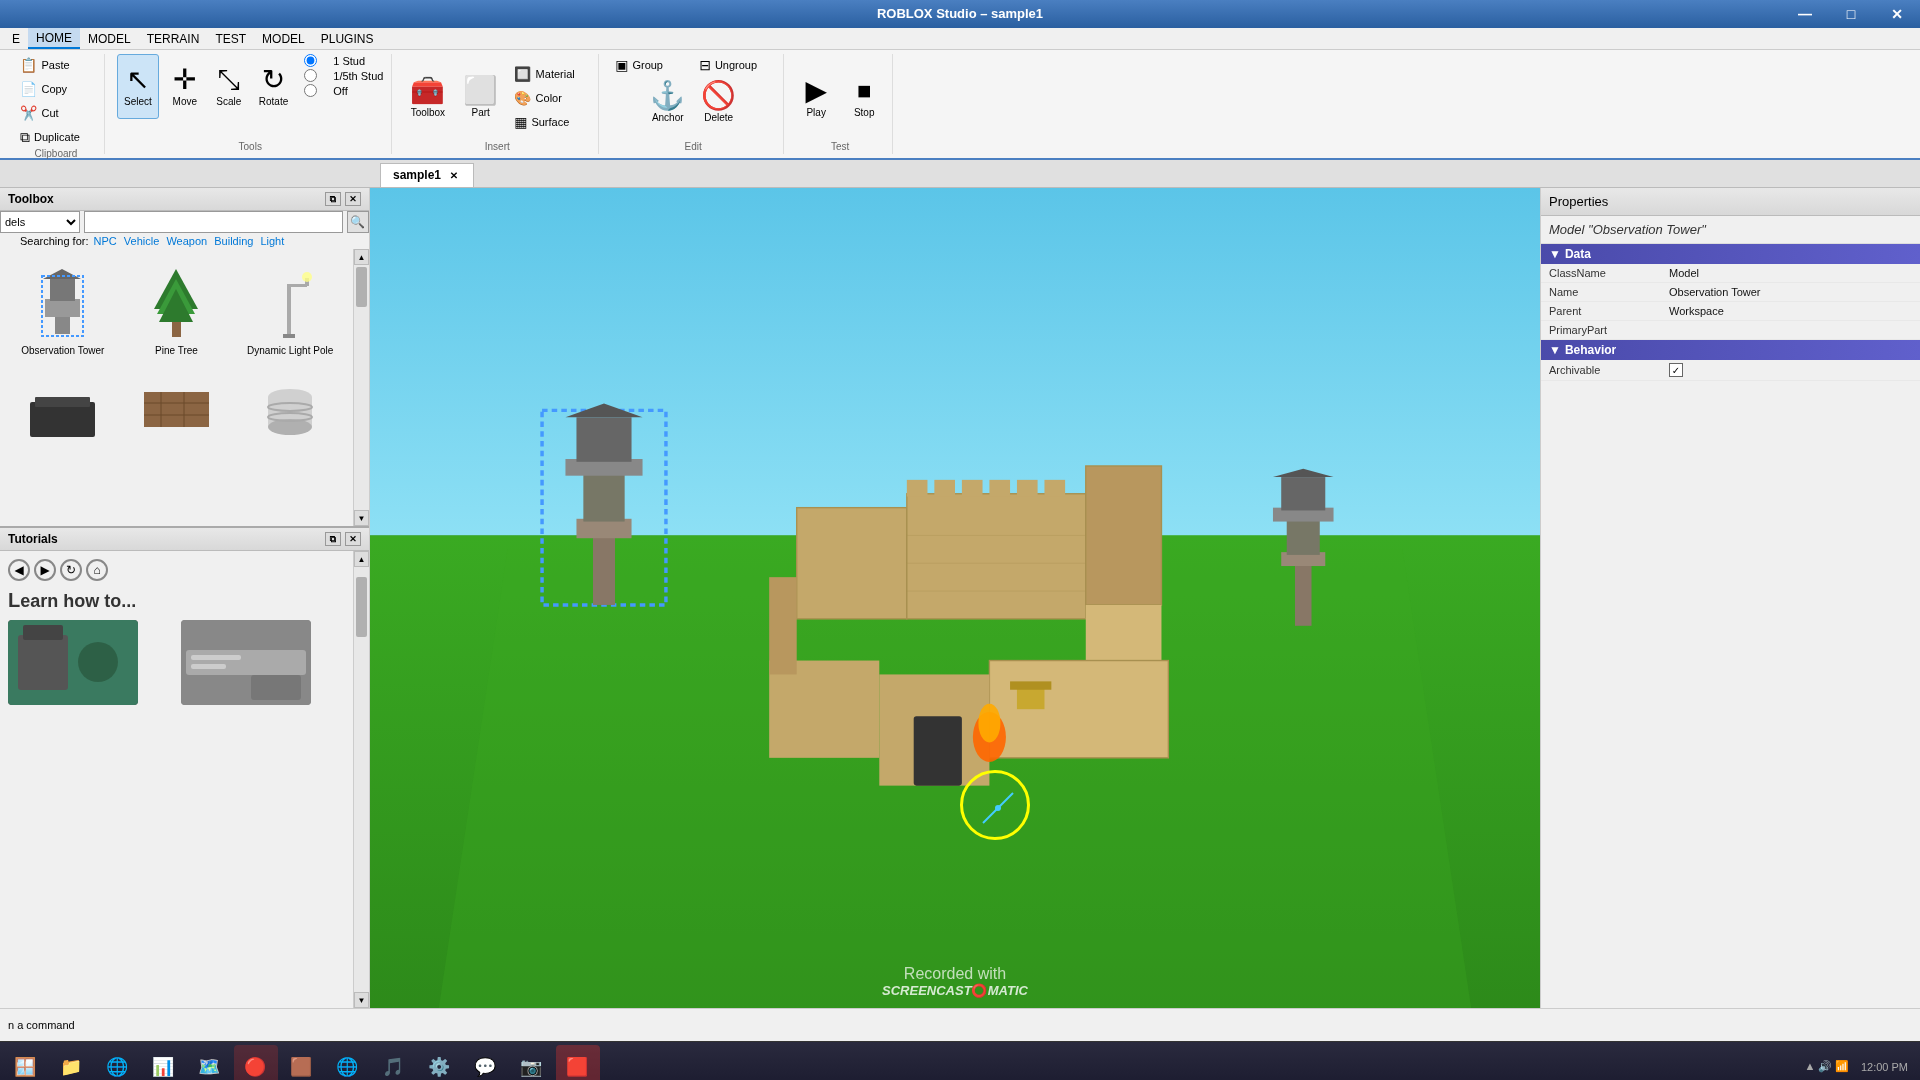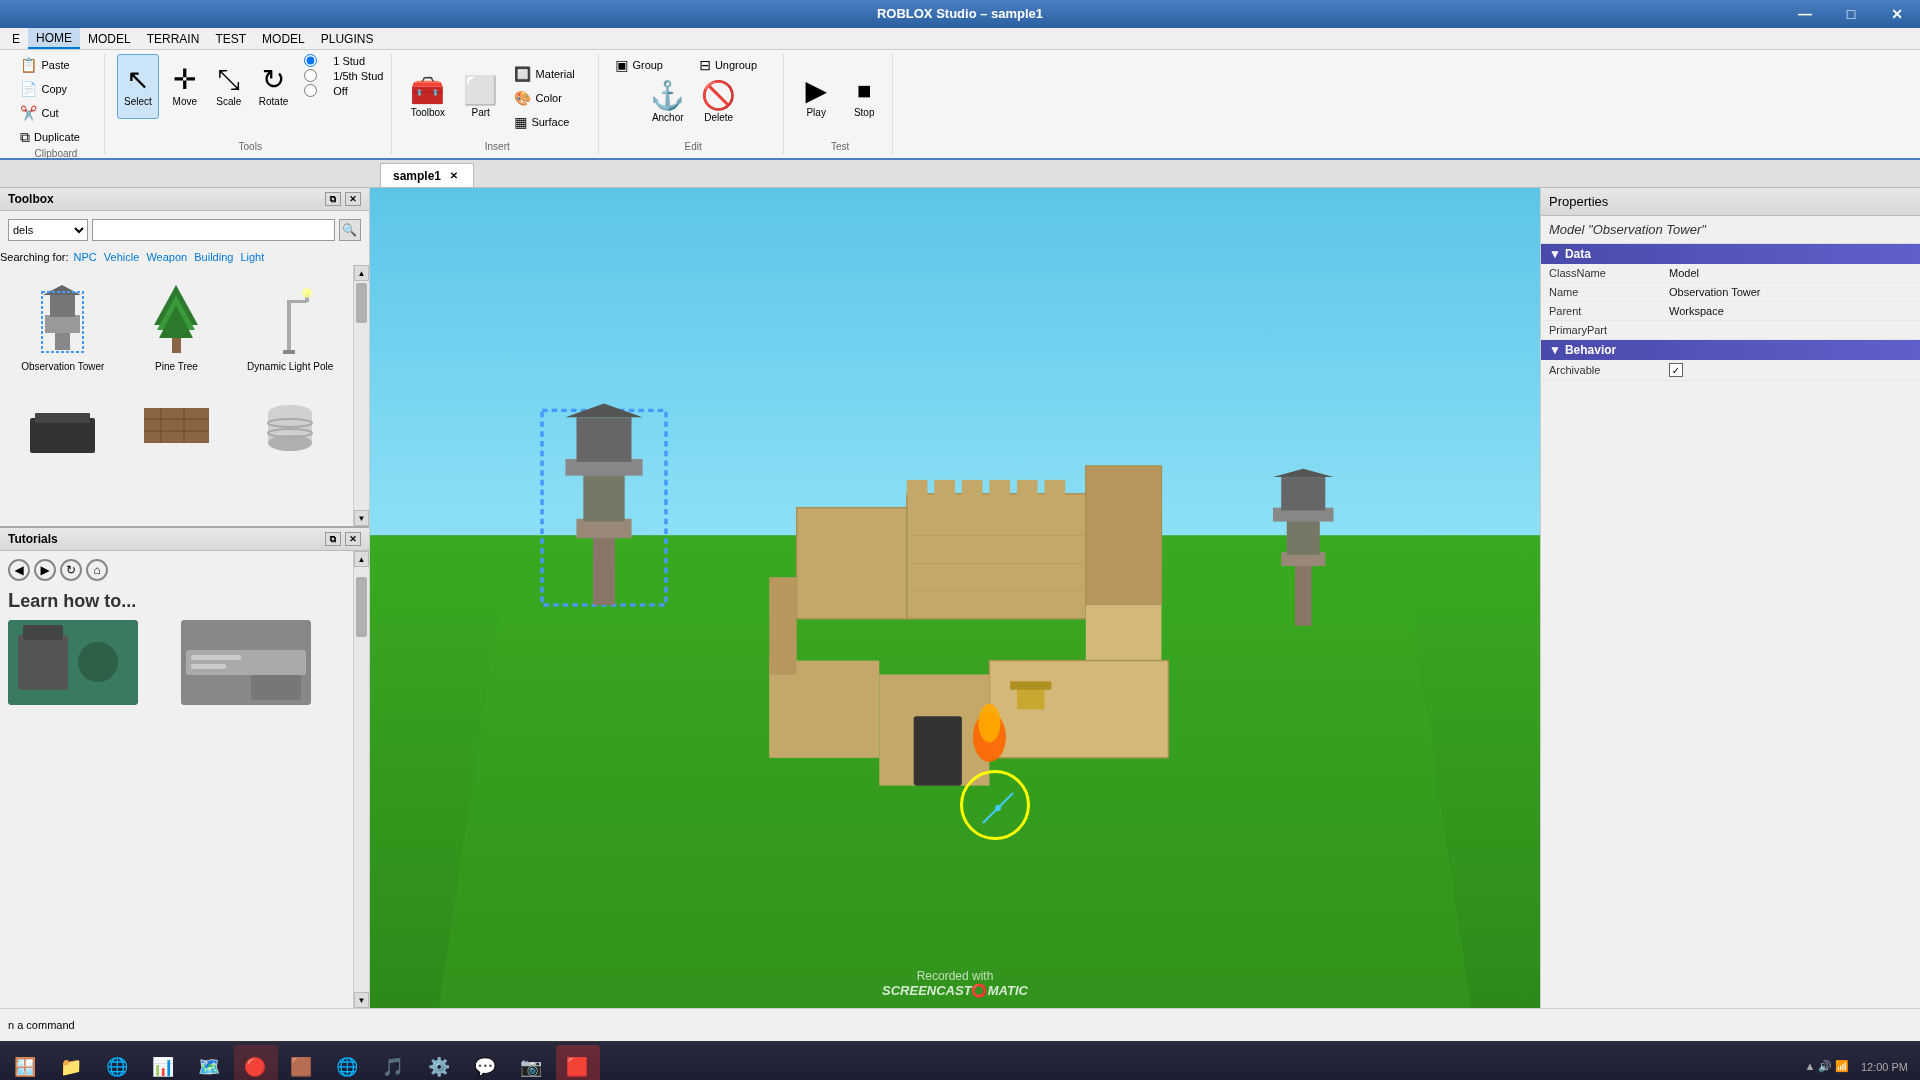--- a/index.html
+++ b/index.html
@@ -155,21 +155,21 @@
 
     
     #toolbox {
       height: 340px;
       display: flex;
       flex-direction: column;
       border-bottom: 2px solid #bbb;
     }
     .toolbox-search {
       display: flex;
-      padding: 8px;
+      padding: 0;
       gap: 4px;
       align-items: center;
     }
     .toolbox-dropdown {
       width: 80px;
       height: 22px;
       border: 1px solid #999;
       background: white;
       font-size: 11px;
     }
@@ -182,21 +182,21 @@
     }
     .search-btn {
       width: 22px; height: 22px;
       background: #e0e0e0;
       border: 1px solid #999;
       display: flex; align-items: center; justify-content: center;
       cursor: pointer;
       font-size: 12px;
     }
     .searching-for {
-      padding: 2px 0;
+      padding: 2px 20px;
       font-size: 11px;
     }
     .searching-for a { color: #0078d7; text-decoration: none; margin: 0 2px; }
     .toolbox-grid {
       display: grid;
       grid-template-columns: repeat(3, 1fr);
       gap: 4px;
       padding: 8px;
       overflow-y: auto;
       flex: 1;
@@ -348,21 +348,20 @@
       border-bottom: 1px solid #bbb;
     }
     .tab {
       background: #f5f5f5;
       border: 1px solid #bbb;
       border-bottom: none;
       padding: 4px 12px;
       font-size: 12px;
       cursor: pointer;
       display: flex;
-      align-items: center;
       gap: 6px;
       height: 24px;
       margin-top: 16px;
     }
     .tab.active { background: white; font-weight: bold; }
     .tab-close {
       width: 14px; height: 14px;
       display: flex; align-items: center; justify-content: center;
       border-radius: 50%;
       font-size: 10px;
@@ -872,21 +871,21 @@
 
     <div class="cursor-circle" style="left:590px;top:582px;">
 
       <svg width="70" height="70" viewBox="0 0 70 70" style="position:absolute;top:0;left:0;">
         <line x1="20" y1="50" x2="50" y2="20" stroke="#44ccff" stroke-width="2"></line>
         <circle cx="35" cy="35" r="3" fill="#44ccff"></circle>
       </svg>
     </div>
 
     <div class="watermark" style="bottom:10px;left:50%;transform:translateX(-50%);">
-      <div style="font-size:12px;color:rgba(255,255,255,0.7);">Recorded with</div>
+      <div style="font-size:16px;color:rgba(255,255,255,0.7);">Recorded with</div>
       <div style="font-size:13px;font-weight:bold;color:rgba(255,255,255,0.8);">
         <span style="font-style:italic;">SCREENCAST</span><span style="color:#fff;">⭕</span><span style="font-style:italic;">MATIC</span>
       </div>
     </div>
   </div>
 
   <div id="right-panel" style="width:380px;background:#f0f0f0;border-left:1px solid #ccc;display:flex;flex-direction:column;">
     <div class="properties-title">Properties</div>
     <div class="properties-model-name">Model "Observation Tower"</div>
 

